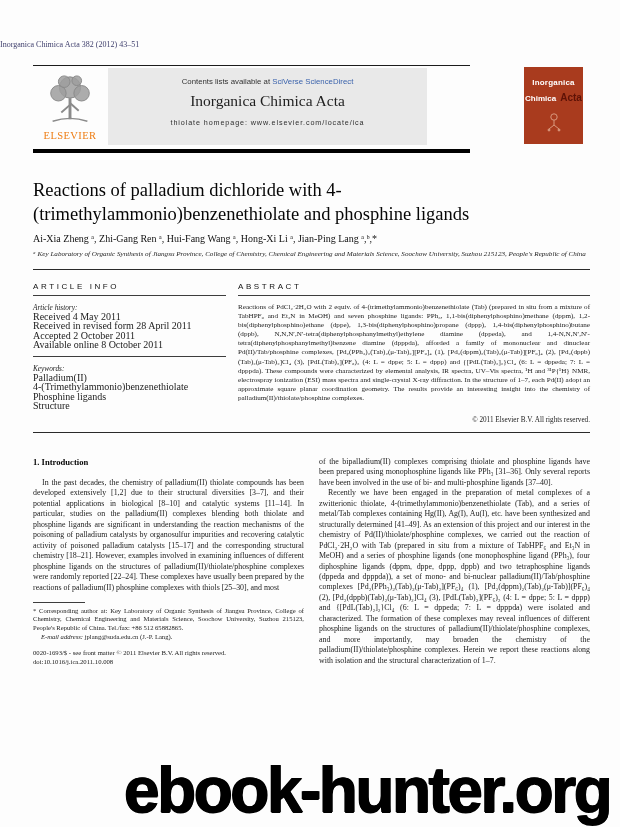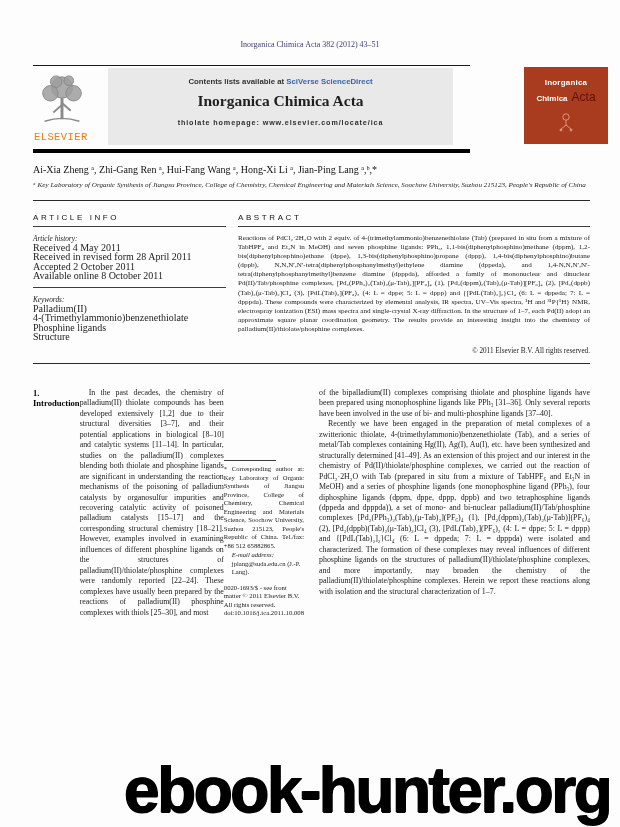--- a/index.html
+++ b/index.html
@@ -4,55 +4,55 @@
 <style>
   * { margin:0; padding:0; box-sizing:border-box; }
   body { background:#ffffff; }
   .page {
     position:relative; width:620px; height:827px; background:#fdfdfd;
     overflow:hidden; color:#1b1b1b;
     font-family:"Liberation Serif","DejaVu Serif",serif;
   }
   .sans { font-family:"Liberation Sans","DejaVu Sans",sans-serif; }
 
-  .jref { padding-top:40px; text-align:center; font-size:8px; color:#41416e; }
+  .jref { padding-top:40px; text-align:left; font-size:8px; color:#41416e; }
 
   .header { position:relative; margin:16px 30px 0 33px; height:92px; }
   .rule-top { position:absolute; left:0; top:0; width:437px; height:1px; background:#1c1c1c; }
-  .logo { position:absolute; left:1px; top:8px; width:72px; text-align:left;font-family:Liberation Mono, monospace; }
+  .logo { position:absolute; left:1px; top:8px; width:72px; text-align:center; }
   .elsevier-word { font-size:10.5px; letter-spacing:0.4px; color:#ee7c12; margin-top:-3px; }
-  .greybox { position:absolute; left:75px; top:3px; width:345px; height:77px; background:#e9e9e9; text-align:center;font-weight:bold; }
+  .greybox { position:absolute; left:75px; top:3px; width:319px; height:77px; background:#e9e9e9; text-align:center; }
   .contents-note { margin-top:9px; font-size:7.8px; color:#333; }
   .contents-note .link { color:#3b63ac; }
   .journal-title { margin-top:6px; font-size:15.5px; color:#1f1f1f; }
   .homepage { margin-top:8px; font-size:7.2px; letter-spacing:0.9px; color:#2e2e2e; }
-  .cover { position:absolute; left:491px; top:2px; width:84px; height:77px; background:#a93b1e; text-align:center; padding-top:12px; }
+  .cover { position:absolute; left:491px; top:2px; width:59px; height:77px; background:#a93b1e; text-align:center; padding-top:12px; }
   .cover-l1 { color:#ffffff; font-weight:bold; font-size:8px; line-height:8px; letter-spacing:0.2px; }
   .cover-l2w { color:#ffffff; font-weight:bold; font-size:8px; }
-  .cover-l2d { color:#5e1206; font-weight:normal; font-size:12px; }
+  .cover-l2d { color:#5e1206; font-weight:bold; font-size:10px; }
   .cover-art { margin-top:6px; }
   .rule-thick { position:absolute; left:0; top:84px; width:437px; height:3.5px; background:#000; }
 
   .title { margin:22px 30px 0 33px; font-size:18.5px; line-height:23.5px; color:#060606; }
   .authors { margin:7px 30px 4px 33px; font-size:10px; color:#111; }
   .affils { margin:6px 30px 0 33px; font-size:7.1px; line-height:9px; font-style:italic; color:#222; }
   .rule-full { margin:10px 30px 0 33px; height:1px; background:#2a2a2a; }
 
   .meta-grid { display:grid; grid-template-columns:193px 352px; column-gap:12px; margin:12px 30px 0 33px; }
   .col-heading { font-family:"Liberation Sans","DejaVu Sans",sans-serif; font-weight:normal; font-size:8px; letter-spacing:2.6px; color:#111; }
   .heading-rule { height:1px; background:#3d3d3d; margin:4px 0 7px 0; }
   .info-item { font-size:10px; line-height:9.2px; }
   .info-label { font-style:italic; font-size:7.3px; line-height:9.2px; }
   .info-divider { height:1px; background:#3d3d3d; margin:7px 0; }
   .abstract-text { font-size:7.1px; line-height:9.1px; text-align:justify; }
   .copyright { text-align:right; font-size:7.2px; margin-top:13px; }
   .rule-full2 { margin:8px 30px 0 33px; height:1px; background:#2a2a2a; }
 
   .body-grid { display:grid; grid-template-columns:271px 271px; column-gap:15px; margin:24px 30px 0 33px; }
-  .left-cell { display:flex; flex-direction:row; }
+  .left-cell { display:flex; flex-direction:column; }
   .sec-heading { font-weight:bold; font-size:8.6px; margin-bottom:11px; color:#060606; }
   .bodyp { font-size:7.9px; line-height:10.45px; text-align:justify; }
   .indent { text-indent:9px; }
   .footnote-block { margin-top:auto; }
   .fn-rule { width:52px; height:1px; background:#3d3d3d; margin-bottom:4px; }
   .fn-text { font-size:6.6px; line-height:8.5px; text-align:justify; }
   .fn-email { font-size:6.6px; line-height:8.5px; padding-left:8px; margin-top:1px; }
   .fn-email .lbl { font-style:italic; }
   .issn { margin-top:7px; font-size:6.7px; line-height:8.6px; }
   .doi { font-size:6.7px; line-height:8.6px; }
@@ -116,20 +116,21 @@
             <circle cx="4" cy="19" r="1" fill="#d9987d"></circle>
             <circle cx="14" cy="19" r="1" fill="#d9987d"></circle>
           </g>
         </svg>
       </div>
     </div>
 
     <div class="rule-thick"></div>
   </div>
 
+  <div class="title">Reactions of palladium dichloride with 4-(trimethylammonio)benzenethiolate and phosphine ligands</div>
 
   <div class="authors">Ai-Xia Zheng ᵃ, Zhi-Gang Ren ᵃ, Hui-Fang Wang ᵃ, Hong-Xi Li ᵃ, Jian-Ping Lang ᵃ,ᵇ,*</div>
 
   <div class="affils">
     <div>ᵃ Key Laboratory of Organic Synthesis of Jiangsu Province, College of Chemistry, Chemical Engineering and Materials Science, Soochow University, Suzhou 215123, People's Republic of China</div>
   </div>
 
   <div class="rule-full"></div>
 
   <div class="meta-grid">

